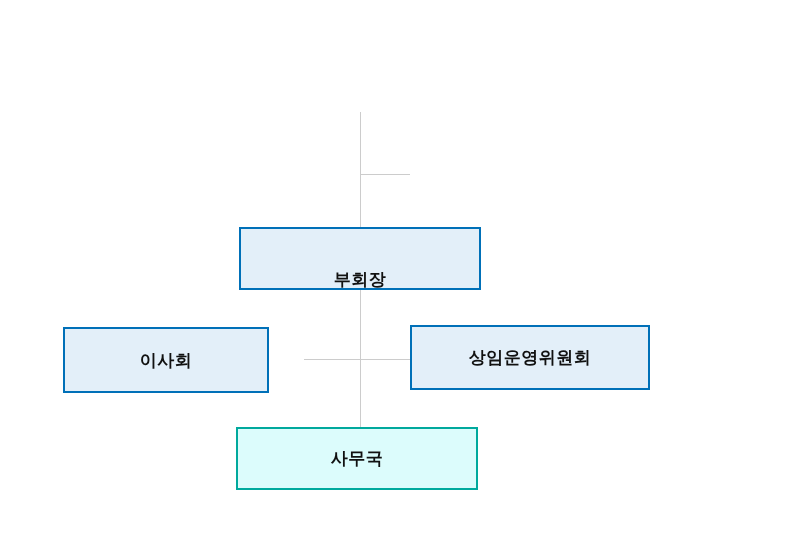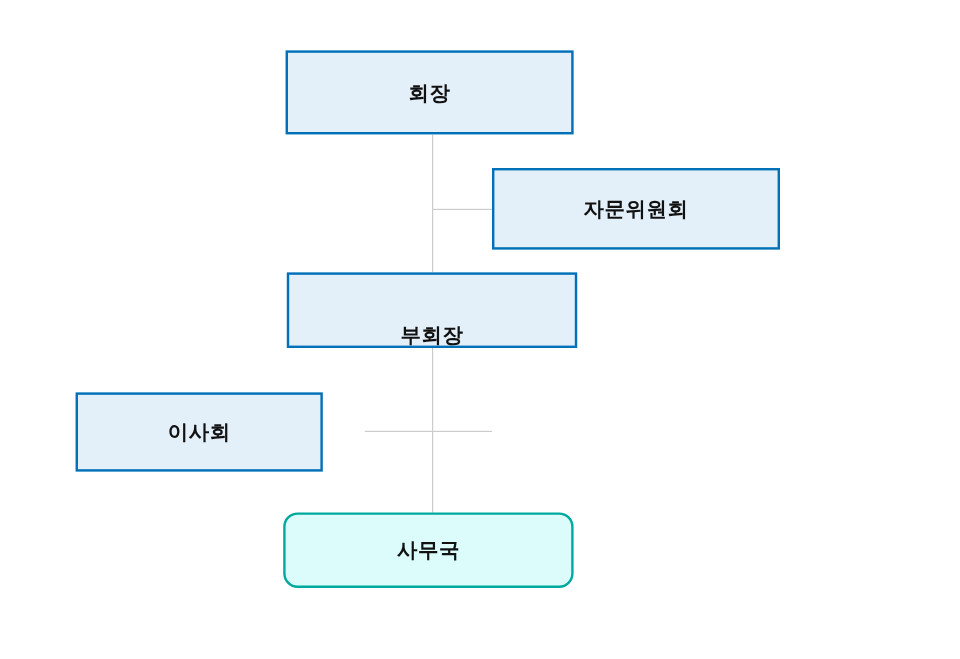--- a/index.html
+++ b/index.html
@@ -32,43 +32,39 @@
     background: #e3eff9;
     color: #111111;
     font-size: 17px;
     font-weight: bold;
     letter-spacing: 0.5px;
     line-height: 1;
   }
   .org-box.accent {
     border-color: #00a99d;
     background: #dcfcfc;
-    border-radius: 12px;
   }
   .org-box .label {
     pointer-events: none;
   }
 </style>
 </head>
 <body>
 
 <div id="chart-canvas" style="background: rgb(255, 255, 255);">
     <div class="connector" style="background: rgb(204, 204, 204); left: 360px; top: 112px; width: 1px; height: 115px;"></div>
     <div class="connector" style="background: rgb(204, 204, 204); left: 360px; top: 174px; width: 50px; height: 1px;"></div>
     <div class="connector" style="background: rgb(204, 204, 204); left: 360px; top: 290px; width: 1px; height: 137px;"></div>
     <div class="connector" style="background: rgb(204, 204, 204); left: 304px; top: 359px; width: 56px; height: 1px;"></div>
     <div class="connector" style="background: rgb(204, 204, 204); left: 360px; top: 359px; width: 50px; height: 1px;"></div>
-    <div class="org-box" style="left: 238px; top: 42px; width: 240px; height: 70px; border-color: rgb(0, 112, 184); background: rgb(227, 239, 249); color: rgb(17, 17, 17);">
-      <span class="label">회장</span>
-    </div>
-    <div class="org-box" style="left: 410px; top: 140px; width: 240px; height: 68px; border-color: rgb(0, 112, 184); background: rgb(227, 239, 249); color: rgb(17, 17, 17);">
-      <span class="label">자문위원회</span>
-    </div>
     <div class="org-box" style="left: 239px; top: 227px; width: 242px; height: 63px; border-color: rgb(0, 112, 184); background: rgb(227, 239, 249); color: rgb(17, 17, 17); align-items: flex-end;">
       <span class="label">부회장</span>
     </div>
     <div class="org-box" style="left: 63px; top: 327px; width: 206px; height: 66px; border-color: rgb(0, 112, 184); background: rgb(227, 239, 249); color: rgb(17, 17, 17);">
       <span class="label">이사회</span>
+    </div>
+    <div class="org-box" style="left: 410px; top: 325px; width: 240px; height: 65px; border-color: rgb(0, 112, 184); background: rgb(227, 239, 249); color: rgb(17, 17, 17);">
+      <span class="label">상임운영위원회</span>
     </div>
     <div class="org-box accent" style="left: 236px; top: 427px; width: 242px; height: 63px; border-color: rgb(0, 169, 157); background: rgb(220, 252, 252); color: rgb(17, 17, 17);">
       <span class="label">사무국</span>
     </div>
   </div>
 
 </body></html>

